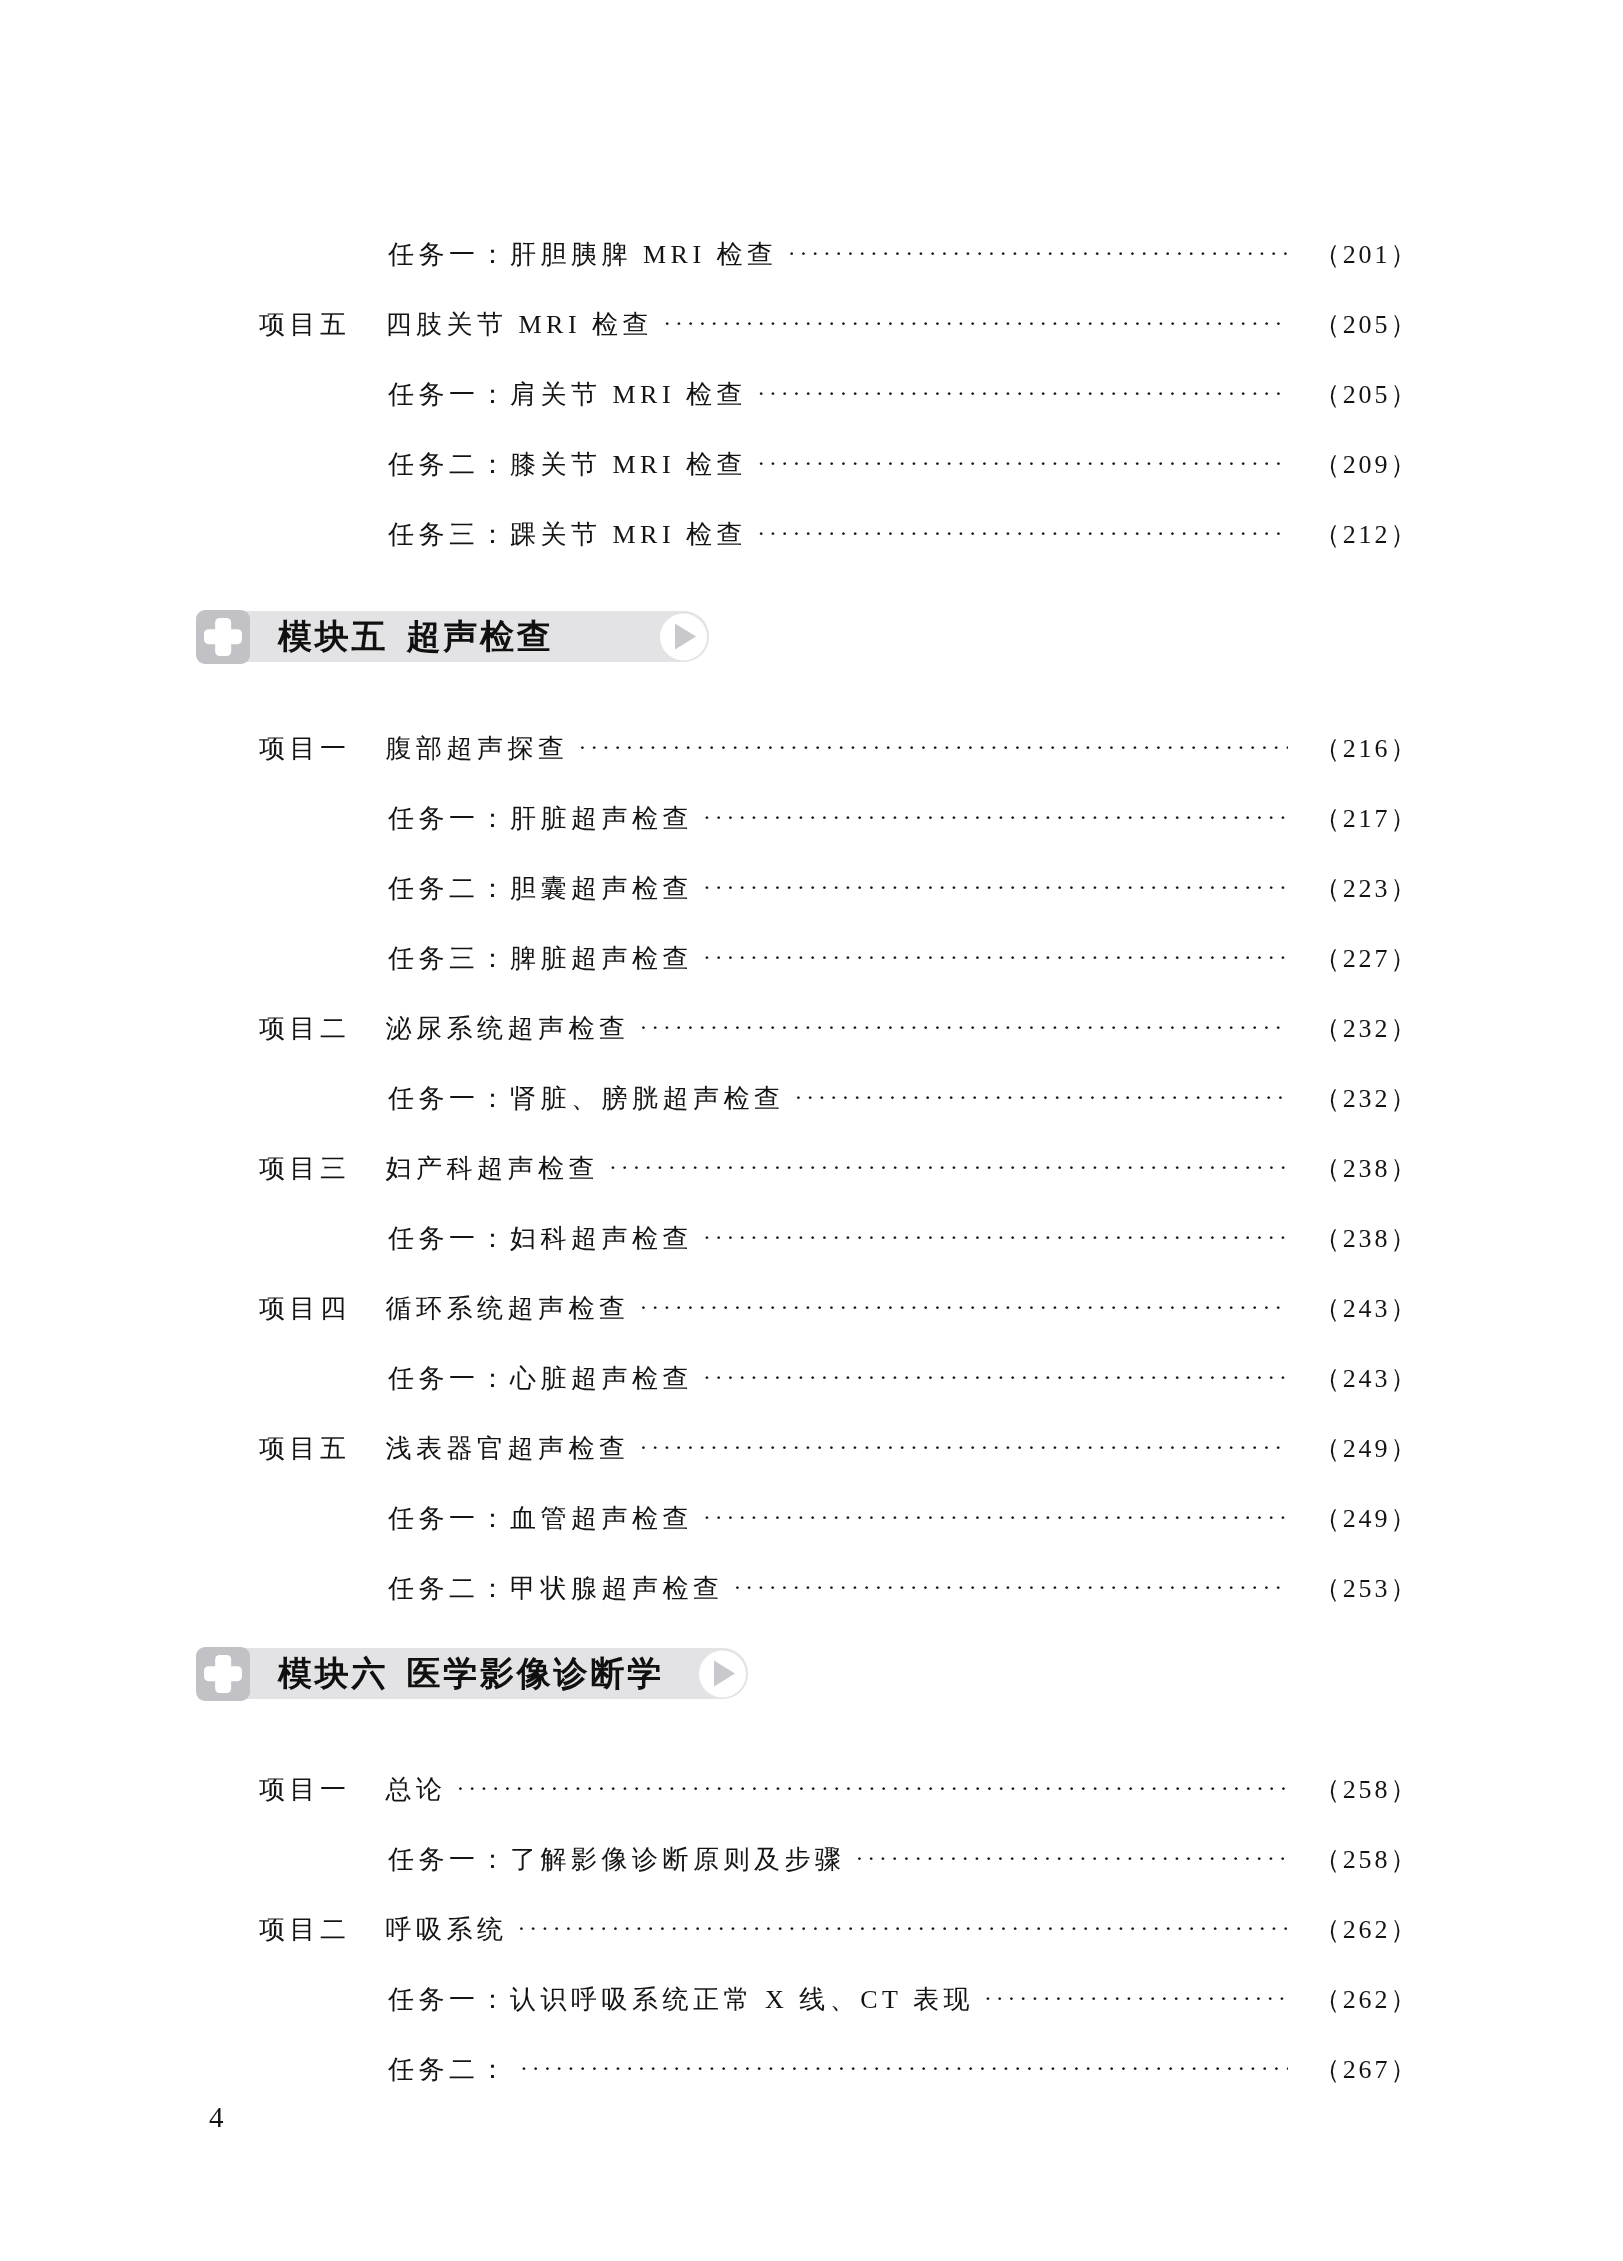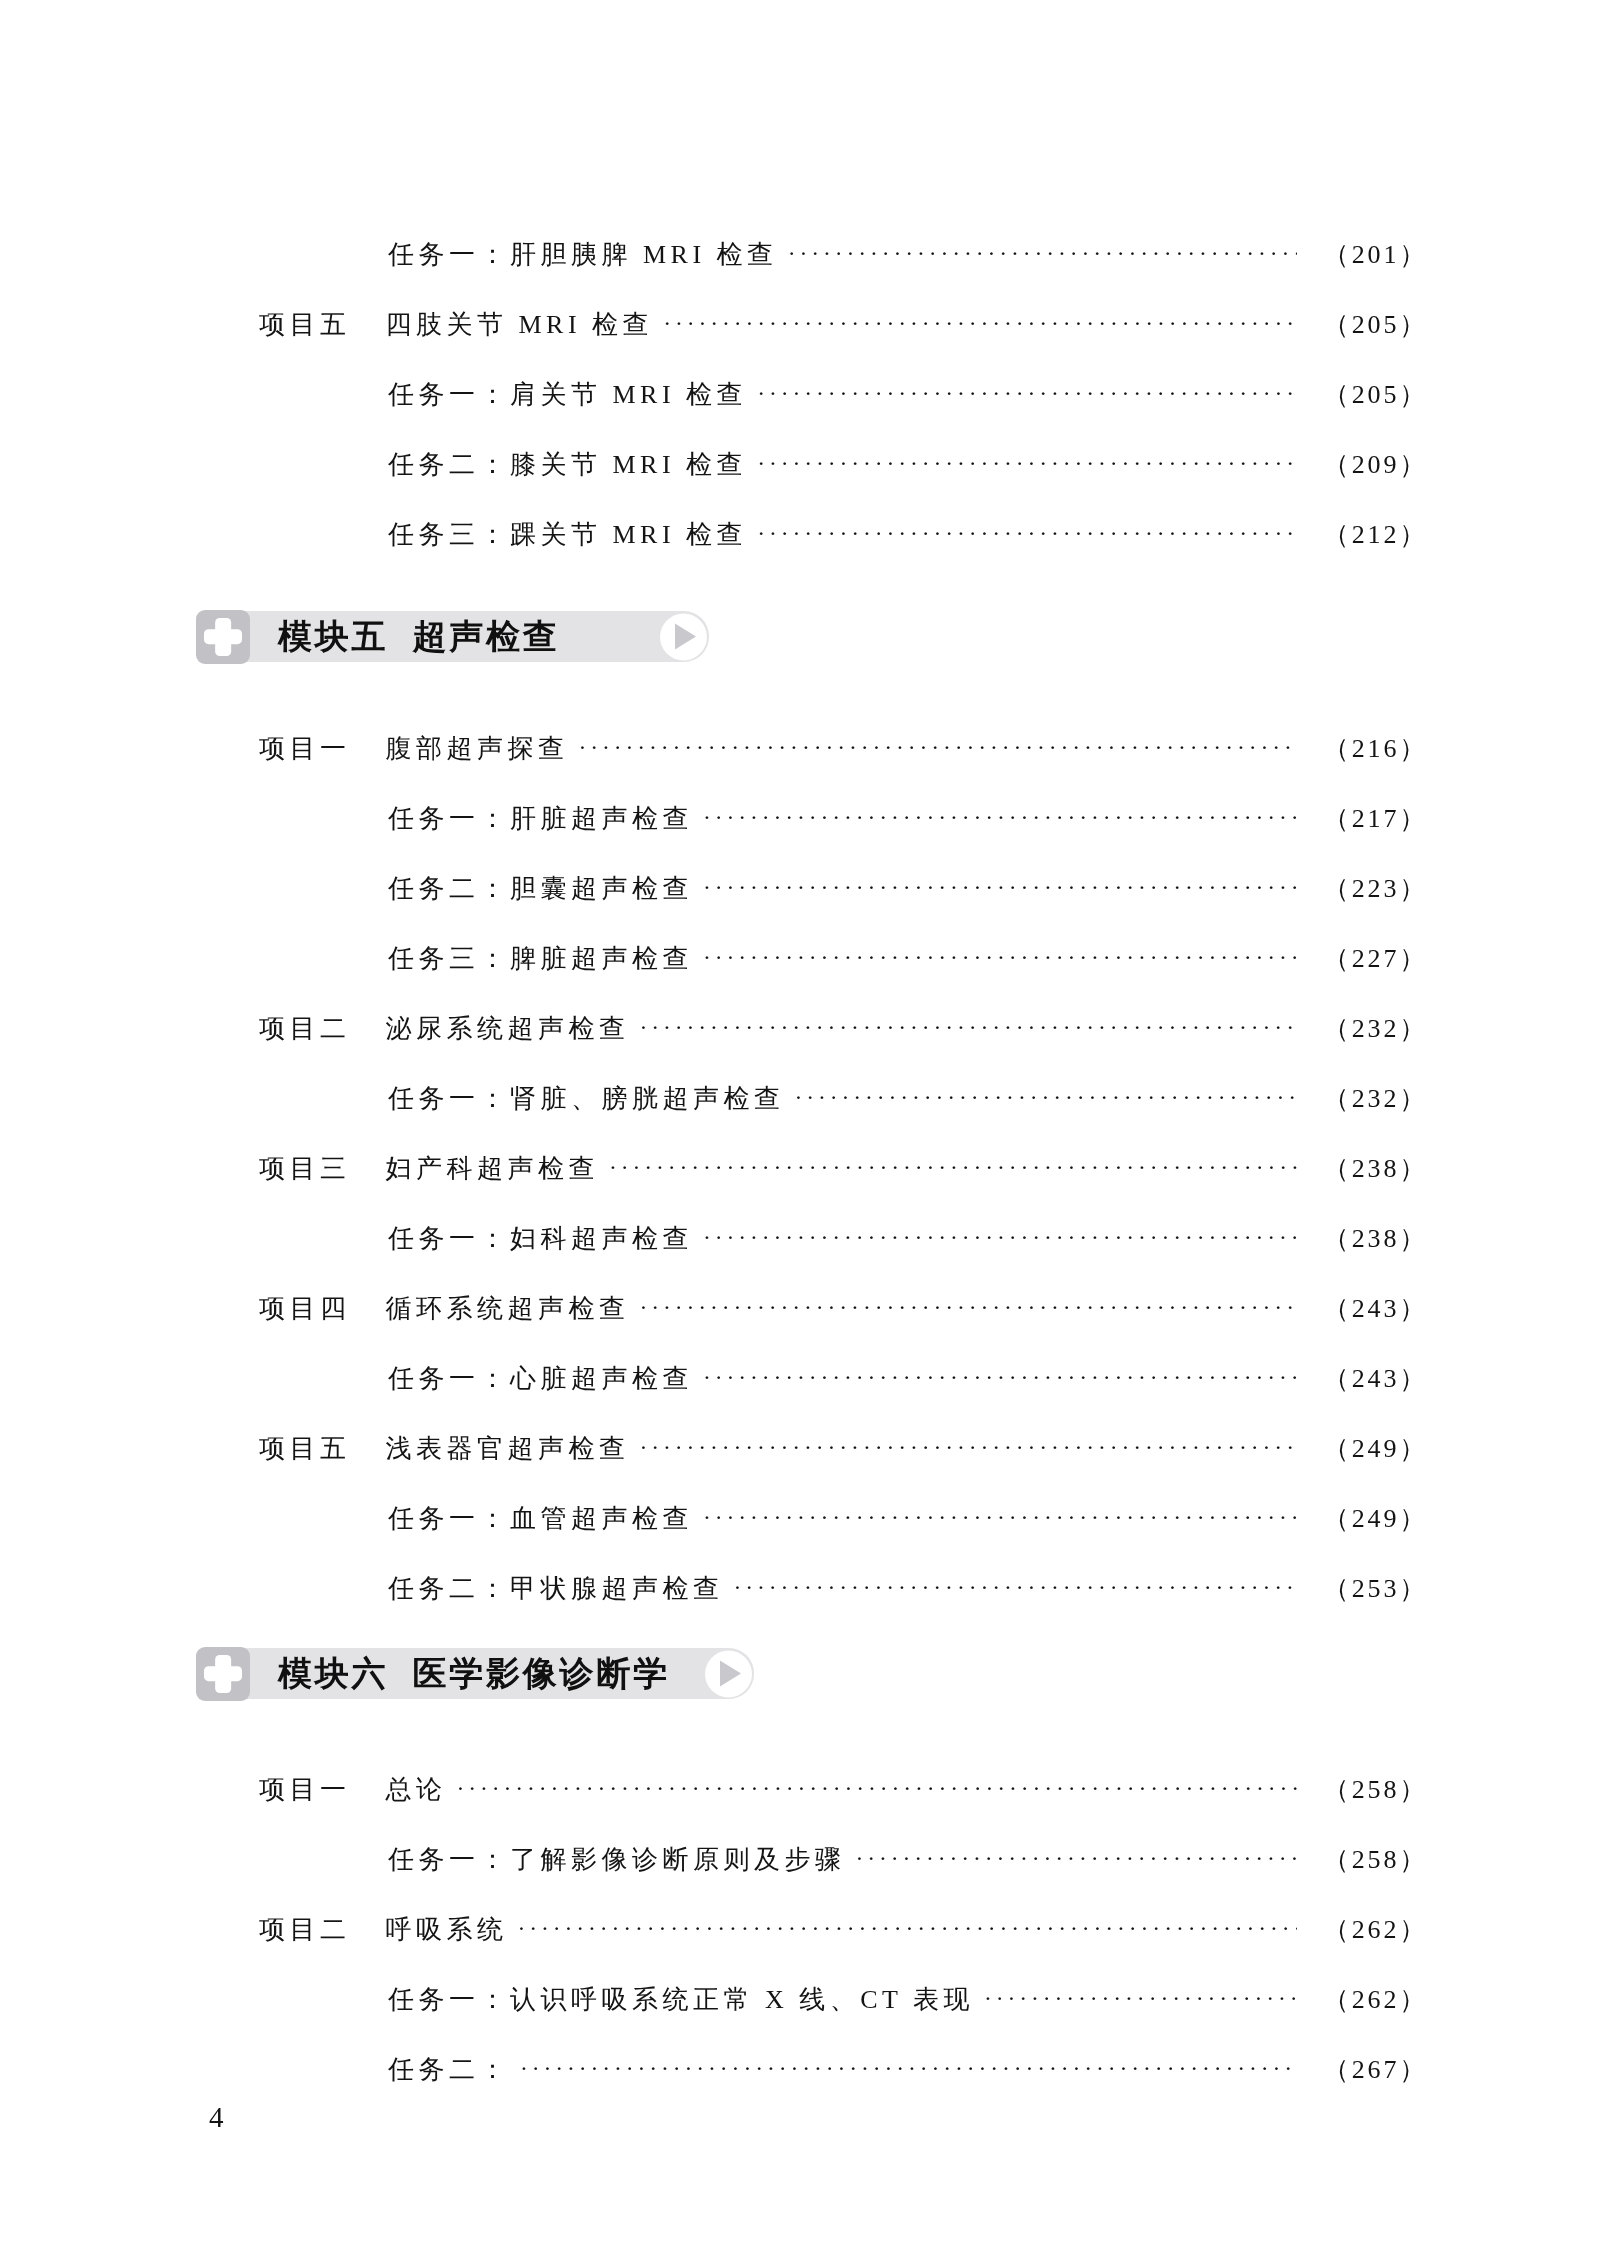--- a/index.html
+++ b/index.html
@@ -15,21 +15,21 @@
     width:1624px;
     height:2261px;
     background:#ffffff;
     font-family:"Liberation Serif","DejaVu Serif",serif;
     color:var(--ink);
     overflow:hidden;
   }
   .toc{
     position:absolute;
     left:259px;
-    right:196px;
+    right:205px;
     top:219px;
   }
   .toc-row{
     height:70px;
     display:flex;
     align-items:center;
     font-size:26px;
     letter-spacing:4.5px;
     white-space:nowrap;
   }
@@ -87,21 +87,21 @@
     border-radius:4.5px;
   }
   .cross-badge .cv{width:15.7px;height:38px;transform:translate(-50%,-50%);}
   .cross-badge .ch{width:38px;height:15.7px;transform:translate(-50%,-50%);}
   .header-number,.header-title{
     font-size:34px;
     font-weight:bold;
     letter-spacing:2.8px;
     color:#101010;
   }
-  .header-number{margin-right:24px;}
+  .header-number{margin-right:18px;}
   .play-badge{
     position:absolute;
     right:2.2px;
     top:50%;
     transform:translateY(-50%);
     width:47px;
     height:47px;
     background:#ffffff;
     border-radius:50%;
   }

